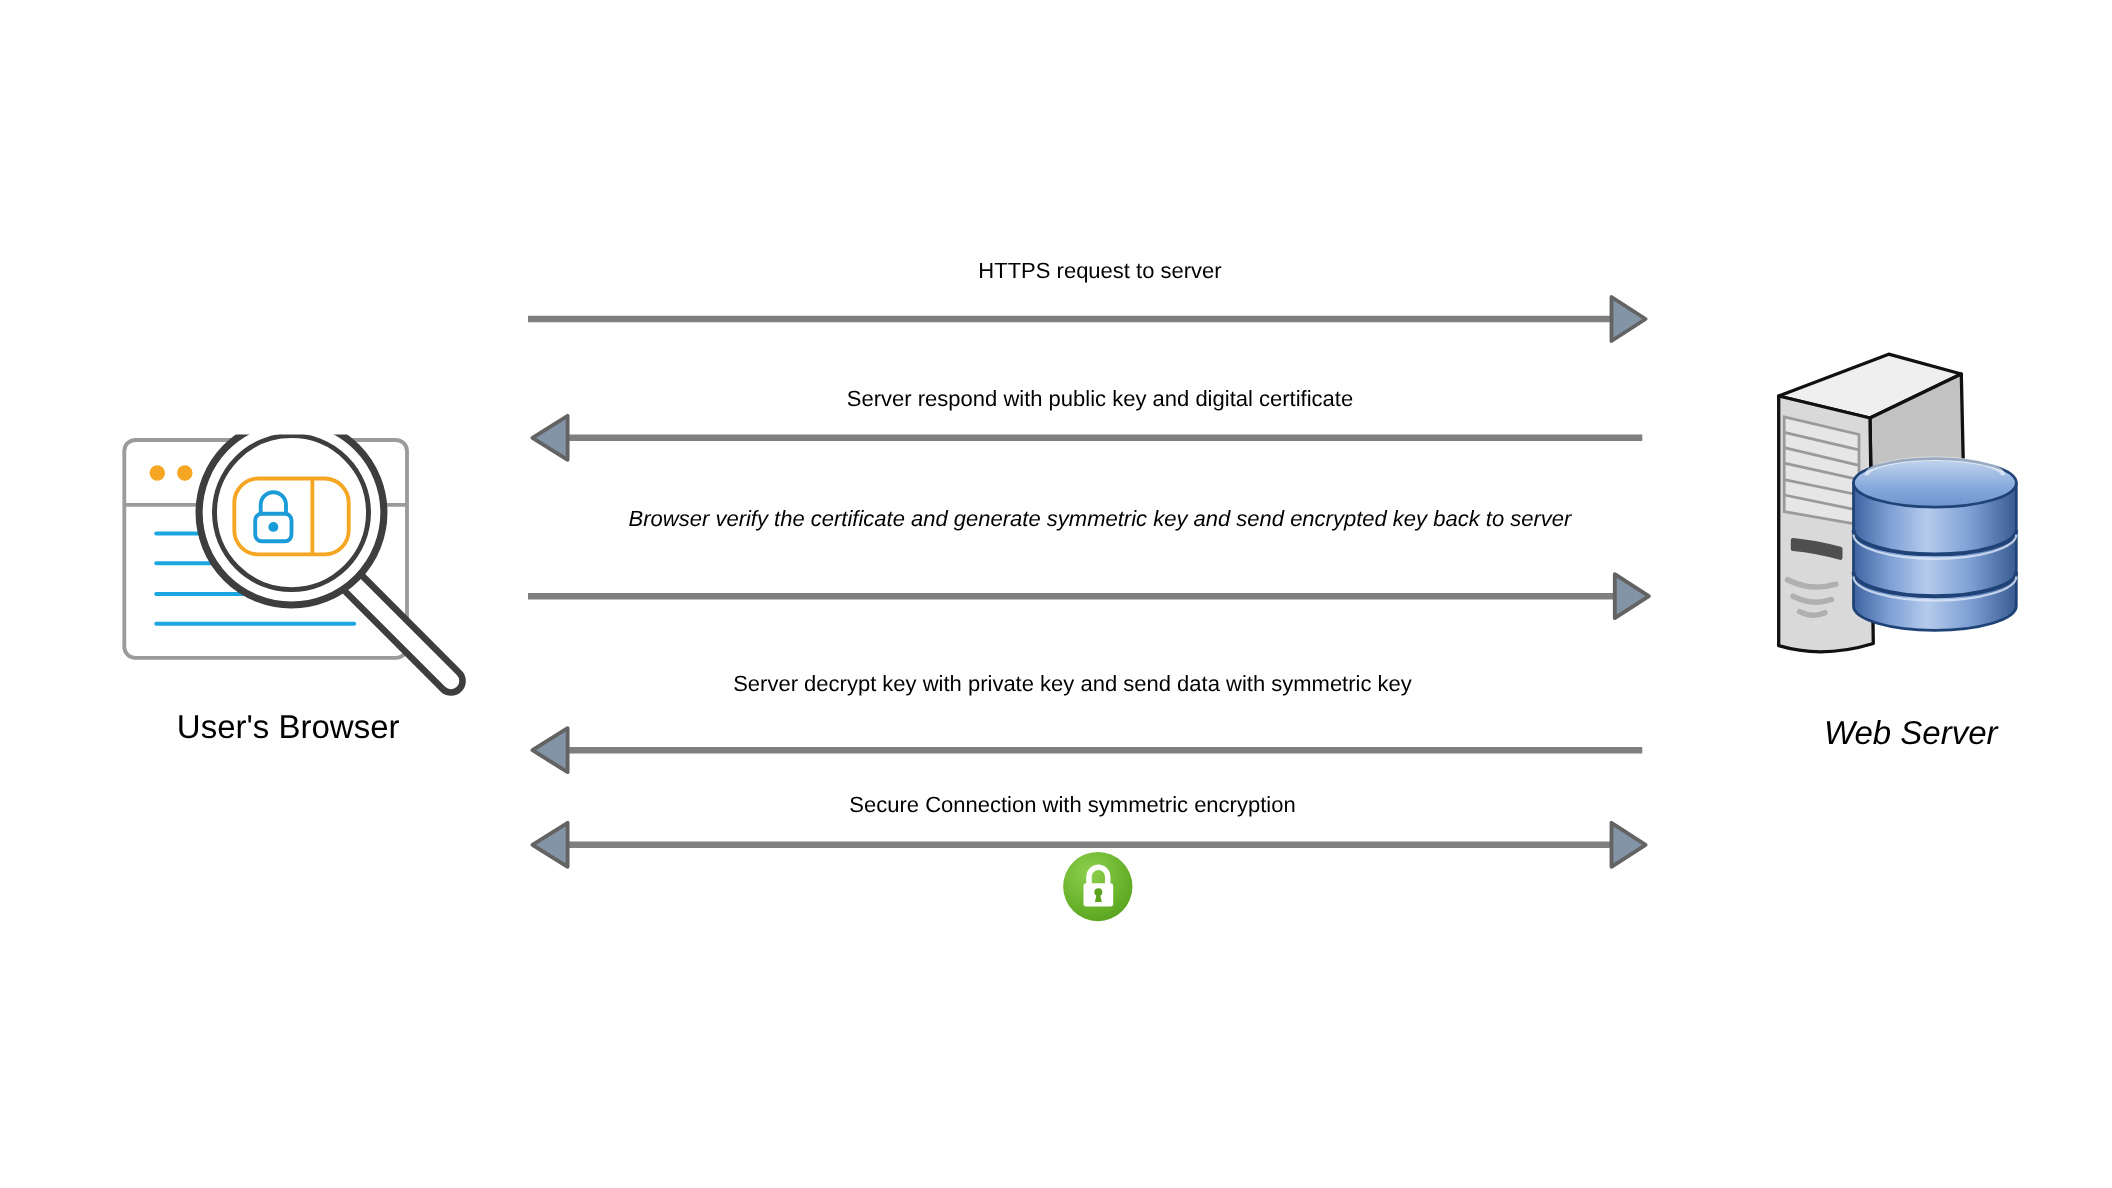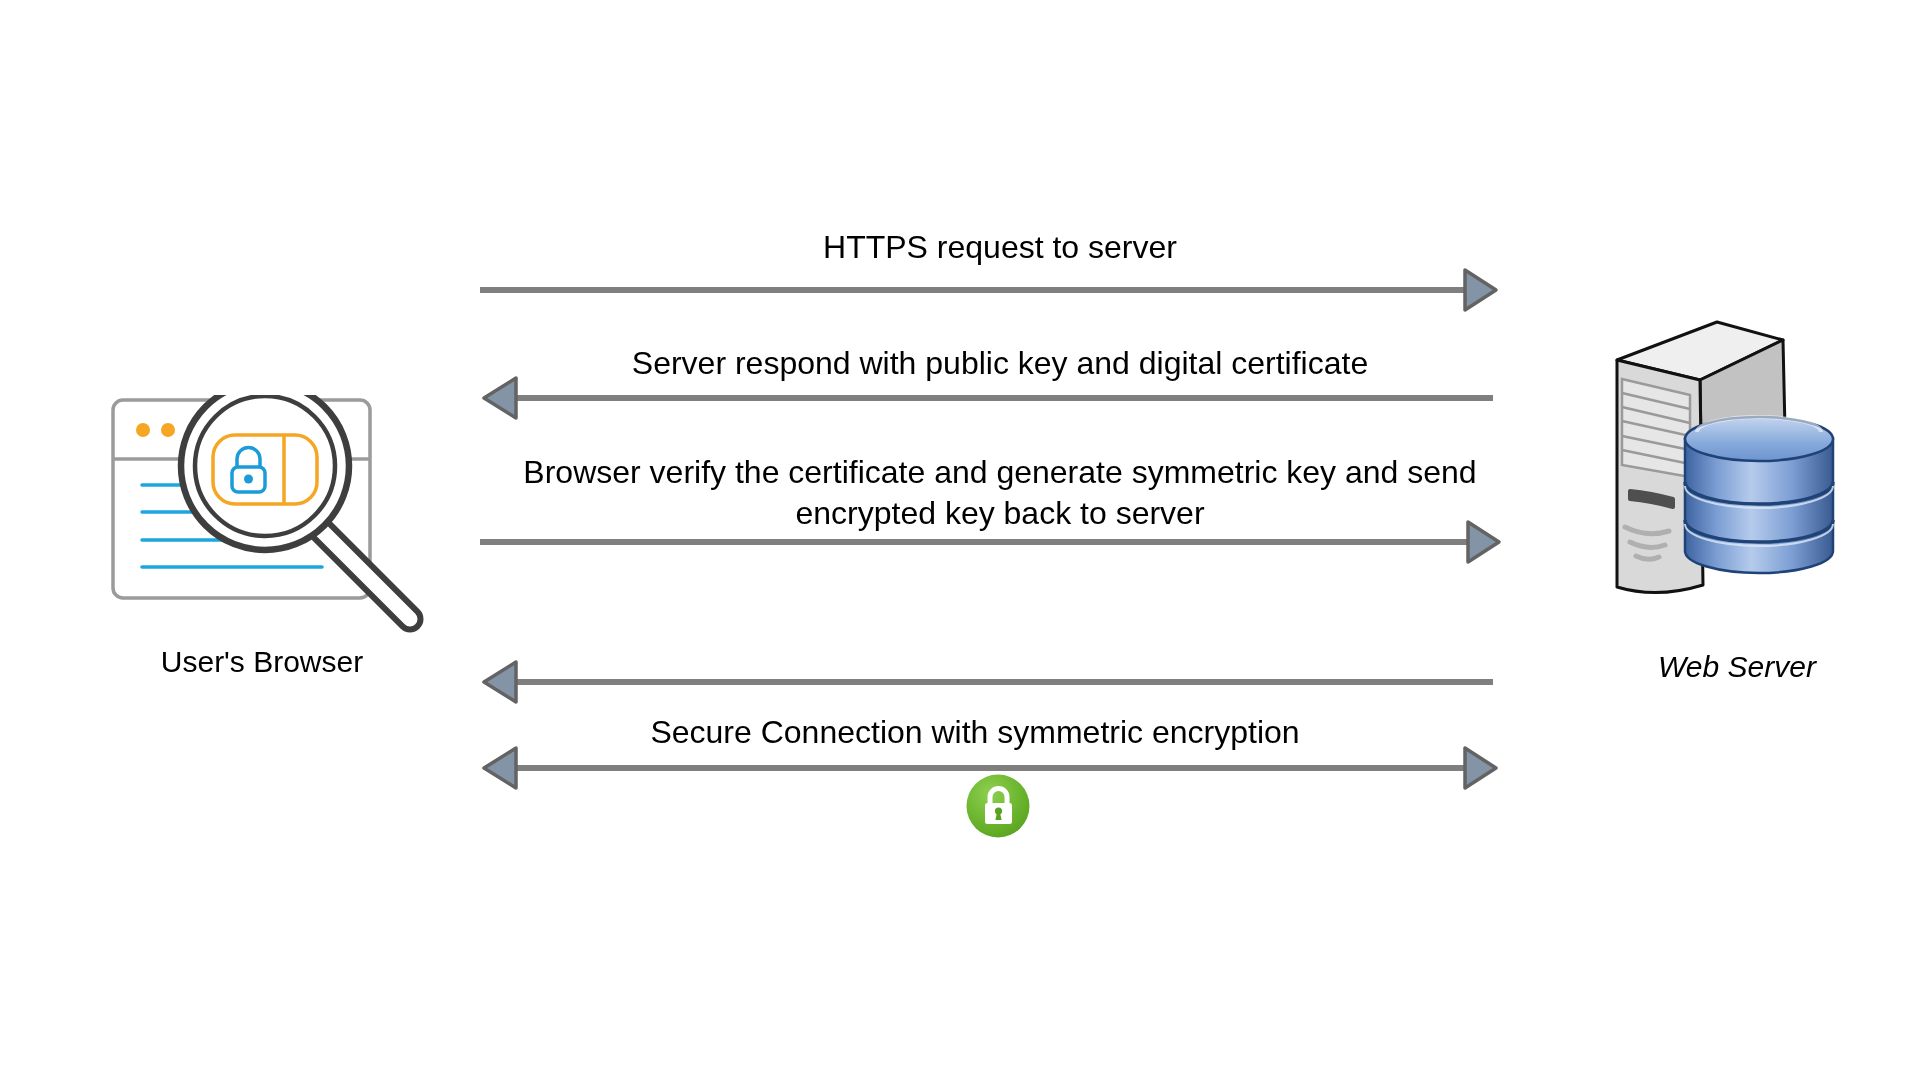--- a/index.html
+++ b/index.html
@@ -12,23 +12,23 @@
   .node-label{
     position:absolute;font-size:30px;color:#000;text-align:center;white-space:nowrap;
   }
   #browser-label{left:112px;top:645px;width:300px;text-align:center;}
   #server-label{left:1587px;top:650px;width:300px;font-style:italic;}
   .node-icon{position:absolute;}
   #browser-icon{left:95px;top:395px;}
   #server-icon{left:1605px;top:315px;}
   .row{
     position:absolute;left:485px;width:1030px;
-    font-size:32px;line-height:41px;text-align:center;color:#000;
+    font-size:20px;line-height:41px;text-align:center;color:#000;
   }
-  .m1{top:227px;} .m2{top:343px;text-align:center;} .m3{top:452px;} .m4{top:602px;} .m5{top:712px;}
+  .m1{top:227px;} .m2{top:343px;text-align:center;} .m3{top:452px;font-style:italic;} .m4{top:602px;} .m5{top:712px;}
   .m4 .txt{width:760px;margin-left:110px;}
   .m5 .txt{transform:translateX(-25px);}
   .arrow{position:absolute;left:-5px;width:1022px;height:48px;}
   .m1 .arrow{top:39px;} .m2 .arrow{top:31px;} .m3 .arrow{top:66px;}
   .m4 .arrow{top:56px;} .m5 .arrow{top:32px;}
   #secure-badge{
     position:absolute;left:965px;top:773px;width:66px;height:66px;
   }
   .aline{stroke:#7f7f7f;stroke-width:6;}
   .ahead{fill:#8494a7;stroke:#636363;stroke-width:3.5;stroke-linejoin:round;}
@@ -142,20 +142,21 @@
 
   <div class="row m3">
     <div class="txt">Browser verify the certificate and generate symmetric key and send encrypted key back to server</div>
     <svg class="arrow" viewBox="0 0 1022 48">
       <line class="aline" x1="0" y1="24" x2="988" y2="24"></line>
       <polygon class="ahead" points="988,4 988,44 1019,24"></polygon>
     </svg>
   </div>
 
   <div class="row m4">
+    <div class="txt">Server decrypt key with private key and send data with symmetric key</div>
     <svg class="arrow" viewBox="0 0 1022 48">
       <line class="aline" x1="36" y1="24" x2="1013" y2="24"></line>
       <polygon class="ahead" points="36,4 36,44 4,24"></polygon>
     </svg>
   </div>
 
   <div class="row m5">
     <div class="txt">Secure Connection with symmetric encryption</div>
     <svg class="arrow" viewBox="0 0 1022 48">
       <line class="aline" x1="36" y1="24" x2="985" y2="24"></line>

